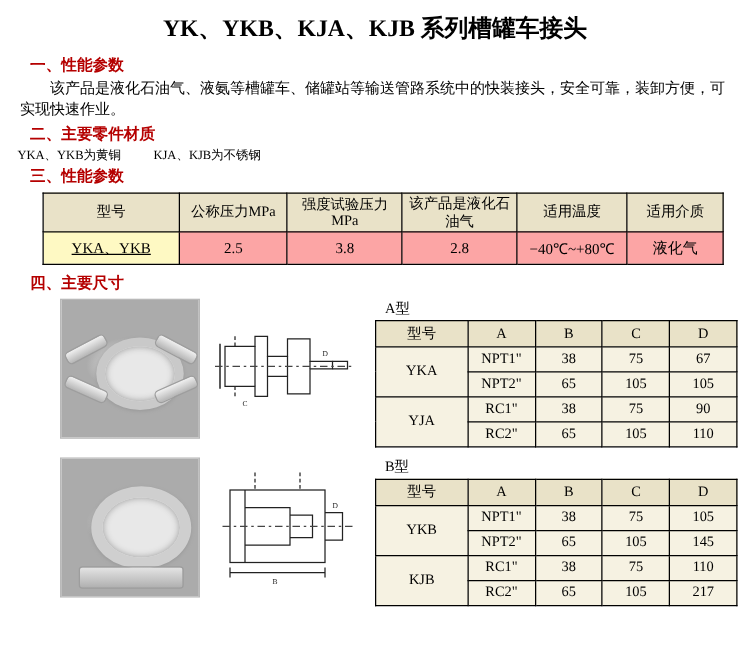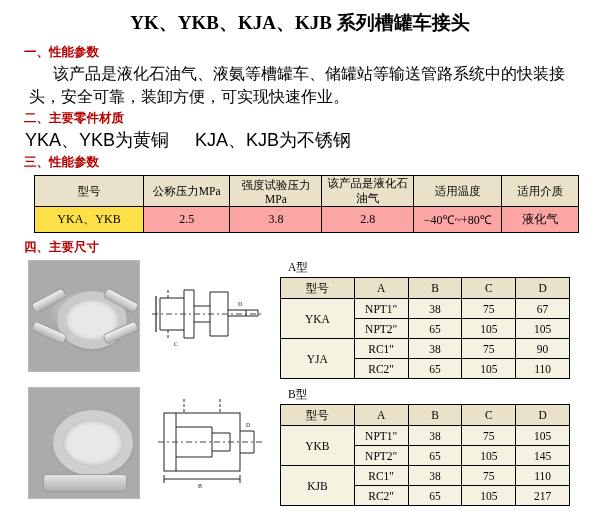--- a/index.html
+++ b/index.html
@@ -33,30 +33,30 @@
     color: #000;
   }
   .section-head {
     color: #b50000;
     font-weight: bold;
     font-size: 12.5px;
     font-family: "Liberation Serif", serif;
     margin: 2px 0 1px 14px;
   }
   .para {
-    font-size: 16px;
+    font-size: 12px;
     font-family: "Liberation Serif", serif;
     line-height: 1.45;
-    margin: 0 0 0 19px;
+    margin: 0 0 0 6px;
     text-indent: 24px;
   }
   .material-line {
-    font-size: 18px;
-    font-family: Liberation Sans, sans-serif;
-    margin: 1px 0 0 15px;
+    font-size: 10px;
+    font-family: Liberation Serif, serif;
+    margin: 1px 0 0 4px;
   }
   .material-line .gap {
     display: inline-block;
     width: 26px;
   }
 
   
   table {
     border-collapse: collapse;
   }
@@ -74,37 +74,39 @@
     padding: 0 2px;
   }
   .perf-table thead td {
     background: #e9e2c8;
     font-size: 11.5px;
   }
   .perf-table tbody td {
     background: #fca5a5;
   }
   .perf-table tbody td.modelcell {
-    background: #fde047;
+    background: #fef9c3;
+    text-decoration: underline;
   }
   .perf-table col.c0 { width: 115px; }
   .perf-table col.c1 { width: 92px; }
   .perf-table col.c2 { width: 98px; }
   .perf-table col.c3 { width: 98px; }
   .perf-table col.c4 { width: 90px; }
   .perf-table col.c5 { width: 82px; }
 
   
   .dim-wrap {
     position: relative;
     margin-top: 4px;
   }
   .row {
     display: flex;
     align-items: flex-start;
+    justify-content: flex-end;
   }
   .photo-box {
     width: 110px;
     height: 110px;
     border: 1px solid #b9b9b9;
     background: #efefef;
     margin-left: 18px;
     position: relative;
     overflow: hidden;
   }

